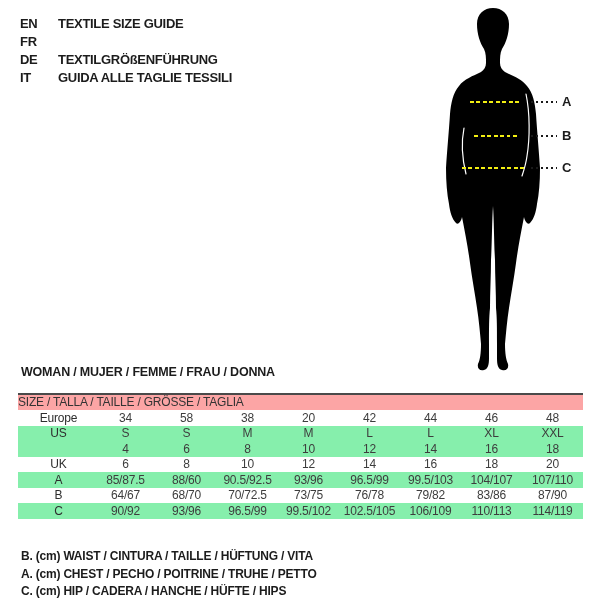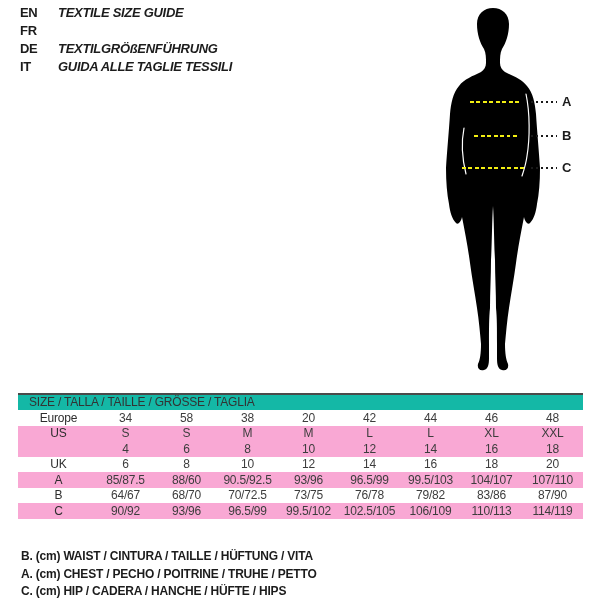--- a/index.html
+++ b/index.html
@@ -3,24 +3,24 @@
 <meta charset="utf-8">
 <style>
   html,body{margin:0;padding:0;}
   .page{
     position:relative; width:600px; height:600px;
     background:#ffffff; overflow:hidden;
     font-family:"Liberation Sans","DejaVu Sans",sans-serif;
     color:#1c1c1c;
   }
   
-  .lang-block{position:absolute; left:20px; top:4px;}
+  .lang-block{position:absolute; left:20px; top:15px;}
   .lang-row{display:flex; height:18px; line-height:18px;}
   .lang-code{width:38px; font-size:13px; font-weight:bold; letter-spacing:-0.3px;}
-  .lang-text{font-size:13px; font-weight:bold; letter-spacing:-0.3px; white-space:nowrap;font-style:italic;}
+  .lang-text{font-size:13px; font-weight:bold; letter-spacing:-0.3px; white-space:nowrap;}
 
   
   .figure{position:absolute; left:437px; top:8px; width:114px; height:364px;}
   .figure .body{fill:#000000;}
   .figure .sliver{fill:none; stroke:#ffffff; stroke-width:1.2; stroke-linecap:round;}
 
   
   .dash-yellow{position:absolute; height:2px;
     background:repeating-linear-gradient(90deg,#f2ee12 0 4px,transparent 4px 6.5px);}
   .dot-black{position:absolute; height:2px; width:26px; left:531px;
@@ -28,30 +28,30 @@
   .mlabel{position:absolute; left:562px; font-size:13px; font-weight:600; line-height:14px;}
 
   
   .section-title{position:absolute; left:21px; top:365px;
     font-size:12.5px; font-weight:bold; letter-spacing:-0.2px;}
 
   
   .table-wrap{position:absolute; left:18px; top:393px; width:565px;}
   .tbl-header{
     box-sizing:border-box; width:565px; height:17px; line-height:15px;
-    background:#14b8a6; border-top:2px solid #4a4a4a;
-    font-size:12px; color:#333333; padding-left:11px; letter-spacing:-0.2px;
+    background:#fca5a5; border-top:2px solid #4a4a4a;
+    font-size:12px; color:#333333; padding-left:0; letter-spacing:-0.2px;
   }
   table.sizes{table-layout:fixed; width:565px; border-collapse:collapse;}
   table.sizes td{
     height:15.5px; padding:0; font-size:12px; color:#3d3d3d;
     text-align:center; vertical-align:middle; letter-spacing:-0.2px; white-space:nowrap;
   }
   table.sizes td.lbl{text-align:center; padding-left:4px; color:#2e2e2e;}
-  tr.shade td{background:#f9a8d4;}
+  tr.shade td{background:#86efac;}
 
   
   .legend{position:absolute; left:21px; top:548px;}
   .legend-row{font-size:12px; font-weight:bold; line-height:17.5px;
     letter-spacing:-0.2px; white-space:nowrap;}
 </style>
 </head>
 <body>
 
 <div class="page">
@@ -98,20 +98,21 @@
   <span class="mlabel" style="top:95px;">A</span>
 
   <div class="dash-yellow" style="top:135px; left:474px; width:45px;"></div>
   <div class="dot-black" style="top:135px;"></div>
   <span class="mlabel" style="top:129px;">B</span>
 
   <div class="dash-yellow" style="top:167px; left:462px; width:62px;"></div>
   <div class="dot-black" style="top:167px;"></div>
   <span class="mlabel" style="top:161px;">C</span>
 
+  <div class="section-title">WOMAN / MUJER / FEMME / FRAU / DONNA</div>
 
   <div class="table-wrap">
     <div class="tbl-header">SIZE / TALLA / TAILLE / GRÖSSE / TAGLIA</div>
     <table class="sizes">
       <colgroup>
         <col style="width:77px">
           <col>
           <col>
           <col>
           <col>

